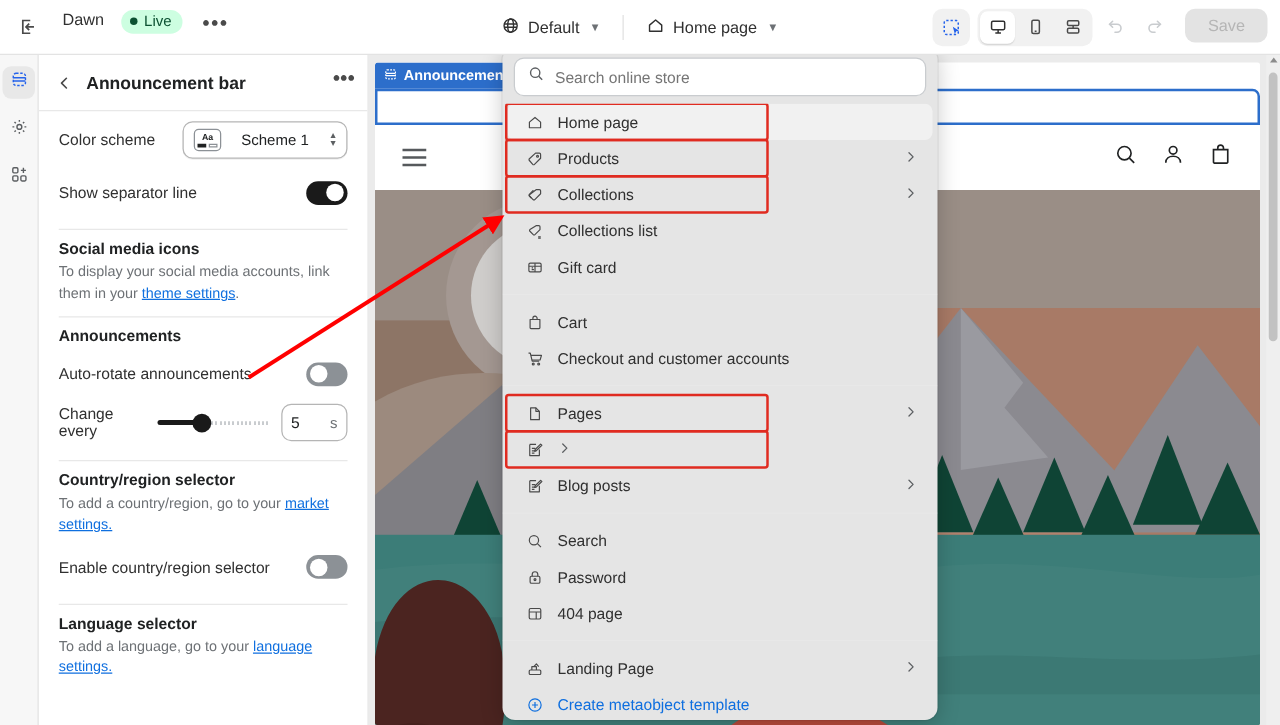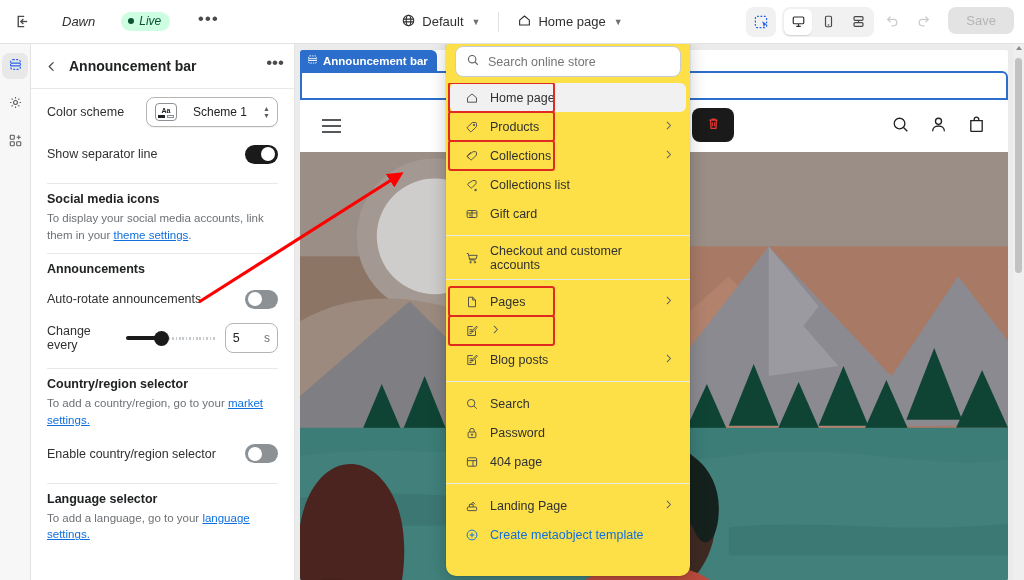--- a/index.html
+++ b/index.html
@@ -10,21 +10,21 @@
     -webkit-font-smoothing: antialiased;
   }
   #app { position: relative; width: 1024px; height: 580px; }
 
   
   .topbar {
     position: absolute; top: 0; left: 0; width: 1024px; height: 44px;
     background: #fff; display: flex; align-items: center;
     border-bottom: 1px solid #e3e3e3; z-index: 30;
   }
-  .tb-left { display: flex; align-items: center; gap: 16px; padding-left: 8px; font-style: italic; }
+  .tb-left { display: flex; align-items: flex-start; gap: 4px; padding-left: 8px; }
   .icon-btn {
     width: 28px; height: 28px; border-radius: 6px;
     display: flex; align-items: center; justify-content: center;
     color: #4a4a4a; cursor: pointer; background: transparent; border: none;
   }
   .theme-name { font-size: 13px; color: #303030; margin-left: 10px; font-weight: 400; }
   .live-badge {
     margin-left: 10px; background: #cdfee1; color: #0c5132;
     font-size: 12px; border-radius: 10px; padding: 2px 9px 3px 7px;
     display: flex; align-items: center; gap: 5px; font-weight: 400;
@@ -148,23 +148,23 @@
   }
   .hero { position:absolute; top:102px; left:0; right:0; bottom:0; overflow:hidden; }
   .hero svg { display:block; width:100%; height:100%; }
   .vscroll { position:absolute; top:0; right:0; width: 11px; bottom: 0; background:#efefef; z-index: 10; }
   .vscroll .thumb { position:absolute; top:14px; left:2px; width:7px; height: 215px; background:#c2c2c2; border-radius:4px; }
   .vscroll .uparr { position:absolute; top:2px; left:2.5px; width:0;height:0;
     border-left:3px solid transparent;border-right:3px solid transparent;border-bottom:4px solid #8c8c8c;}
 
   
   .menu {
-    position:absolute; top: 38px; left: 402px; width: 244px; height: 538px;
-    background:#fde047; border-radius: 10px; box-shadow: 0 4px 18px rgba(0,0,0,.20), 0 0 0 1px rgba(0,0,0,.06);
-    z-index: 25; overflow:hidden; display:flex; flex-direction:column;margin-left:44px;
+    position:absolute; top: 38px; left: 402px; width: 348px; height: 538px;
+    background:#e5e5e5; border-radius: 10px; box-shadow: 0 4px 18px rgba(0,0,0,.20), 0 0 0 1px rgba(0,0,0,.06);
+    z-index: 25; overflow:hidden; display:flex; flex-direction:column;
   }
   .menu-search-wrap { padding: 8px 9px 6px; }
   .menu-search {
     display:flex; align-items:center; gap: 8px; border: 1px solid #c9cccf; border-radius: 8px;
     height: 31px; padding: 0 10px; background:#fff;
   }
   .menu-search input {
     border:none; outline:none; font-size: 12.5px; color:#6d7175; flex:1;
     font-family:"Liberation Sans", sans-serif; background:transparent;
   }
@@ -566,20 +566,29 @@
               <rect x="3" y="5" width="14" height="10" rx="1.6"></rect>
               <path d="M3 8.6h14M10 5v10M6.2 10.5h1.6M6.2 12.5h2.6"></path>
             </svg>
           </span>
           <span class="mi-lb">Gift card</span>
         </div>
         <div class="mi-sep"></div>
         <div class="mi">
           <span class="mi-ic">
             <svg width="14" height="14" viewBox="0 0 20 20" fill="none" stroke="currentColor" stroke-width="1.35" stroke-linejoin="round">
+              <path d="M4.4 6.6h11.2v9.3a1 1 0 01-1 1H5.4a1 1 0 01-1-1z"></path>
+              <path d="M7.6 6.6V5.2a2.4 2.4 0 014.8 0v1.4"></path>
+            </svg>
+          </span>
+          <span class="mi-lb">Cart</span>
+        </div>
+        <div class="mi">
+          <span class="mi-ic">
+            <svg width="14" height="14" viewBox="0 0 20 20" fill="none" stroke="currentColor" stroke-width="1.35" stroke-linejoin="round">
               <path d="M2.6 3.6h2l2.2 9.2h8"></path>
               <path d="M5.4 6.2h12l-1.6 5.2H6.4"></path>
               <circle cx="8" cy="16" r="1.1"></circle>
               <circle cx="14.2" cy="16" r="1.1"></circle>
             </svg>
           </span>
           <span class="mi-lb">Checkout and customer accounts</span>
         </div>
         <div class="mi-sep"></div>
         <div class="mi">

